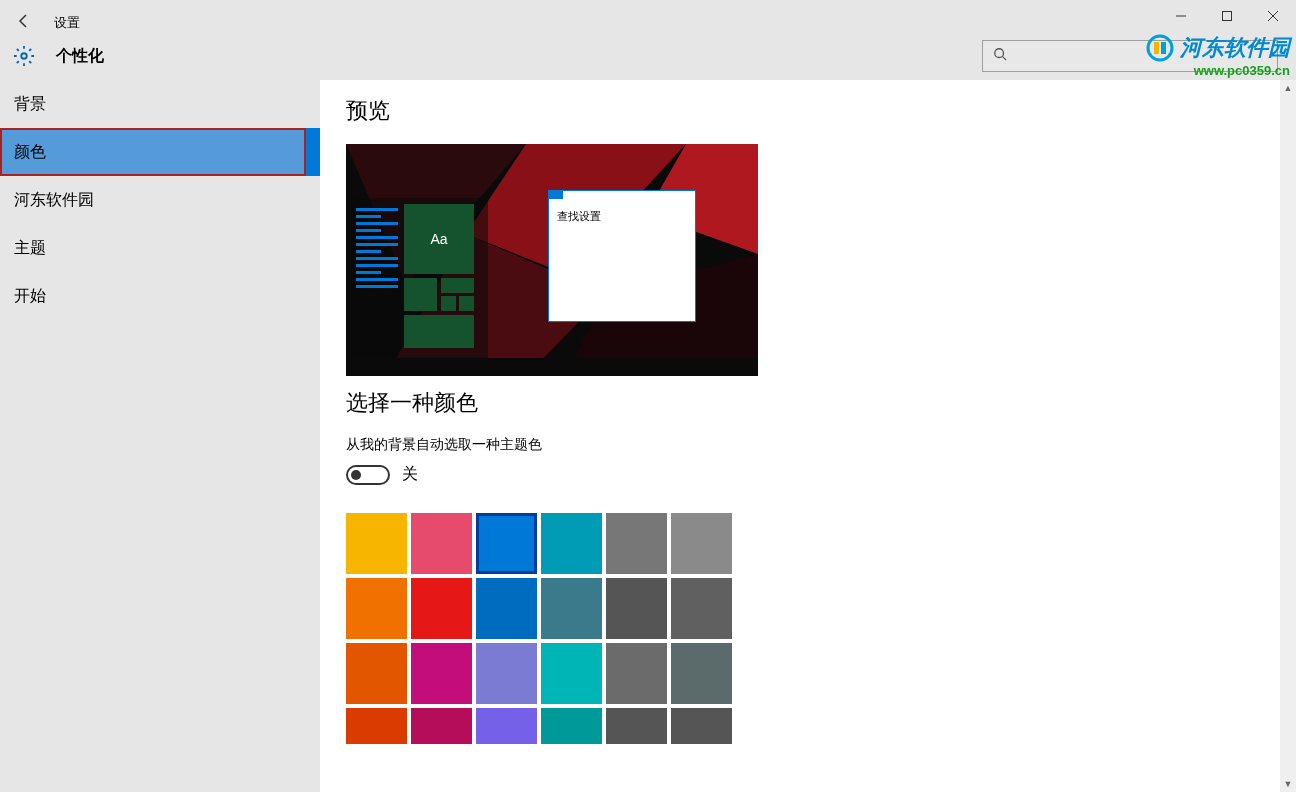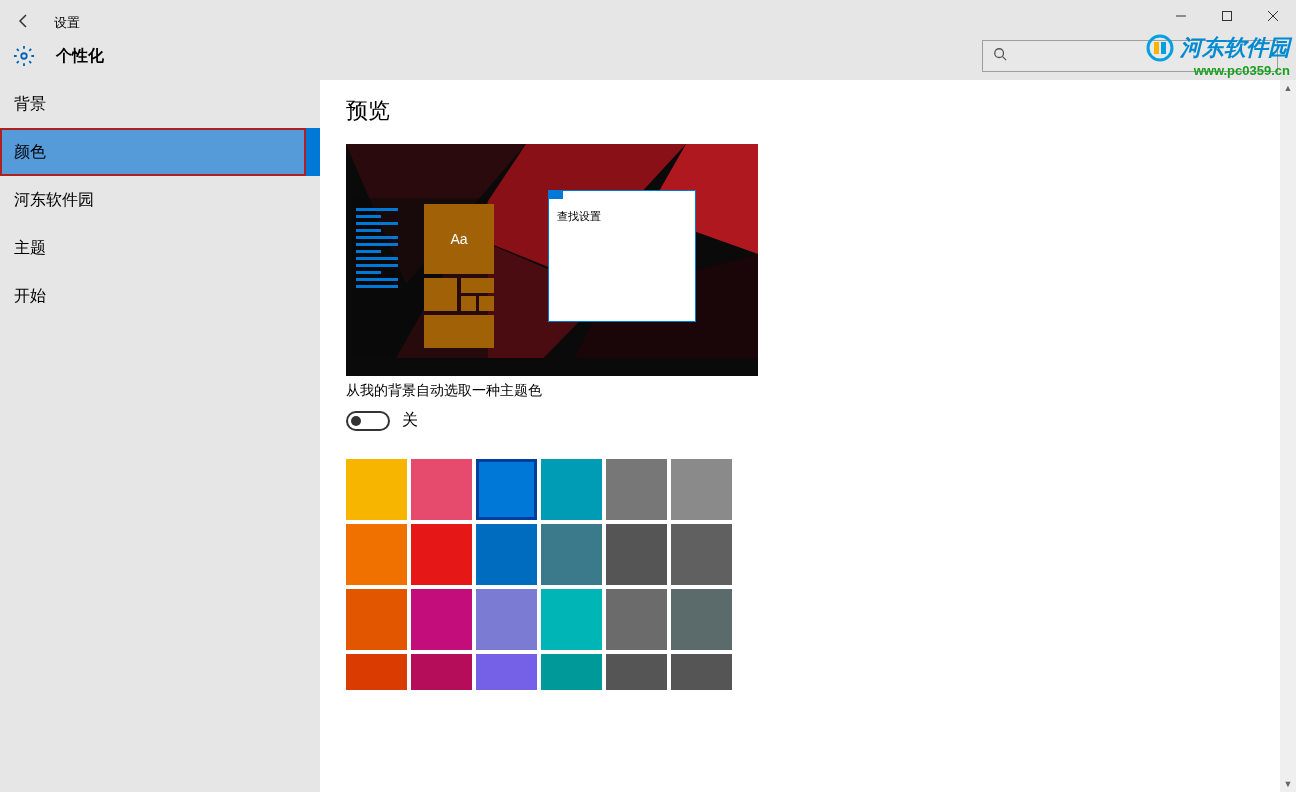--- a/index.html
+++ b/index.html
@@ -31,21 +31,21 @@
 .content .subtext { font-size: 14px; margin: 6px 0 8px 0; }
 
 .preview-box { width: 412px; height: 232px; background: #000; position: relative; overflow: hidden; }
 .preview-bg { position:absolute; inset:0; }
 .preview-taskbar { position: absolute; bottom: 0; left: 0; right: 0; height: 18px; background: #0a0a0a; }
 .preview-start { position: absolute; left: 6px; bottom: 18px; width: 136px; height: 160px; background: rgba(10,10,10,0.55); }
 .preview-start .leftcol { position:absolute; left:4px; top:6px; width:42px; }
 .preview-start .leftcol .line { height:3px; background:#0078d7; margin:4px 0; width:100%; }
 .preview-start .leftcol .line.short { width:60%; }
 .preview-start .tiles { position:absolute; left:52px; top:6px; }
-.preview-start .tile { background:#a16207; position:absolute;margin-left:20px; }
+.preview-start .tile { background:#14532d; position:absolute; }
 .preview-window { position: absolute; left: 202px; top: 46px; width: 148px; height: 132px; background: #fff; border: 1px solid #0078d7; }
 .preview-window .pwtitle { height: 8px; width: 14px; background: #0078d7; }
 .preview-window .pwtext { font-size: 11px; padding: 10px 0 0 8px; }
 
 .toggle-row { display: flex; align-items: center; margin: 10px 0 28px 0; gap: 12px; }
 .toggle { width: 44px; height: 20px; border: 2px solid #333; border-radius: 10px; position: relative; cursor: pointer; }
 .toggle .knob { width: 10px; height: 10px; background: #333; border-radius: 50%; position: absolute; left: 3px; top: 3px; }
 
 .swatch-grid { display: grid; grid-template-columns: repeat(6, 61px); gap: 4px; width: 390px; }
 .swatch { height: 61px; cursor: pointer; }
@@ -164,20 +164,21 @@
           <div class="tile" style="left:0;top:111px;width:70px;height:33px"></div>
         </div>
       </div>
       <div class="preview-window">
         <div class="pwtitle"></div>
         <div class="pwtext">查找设置</div>
       </div>
       <div class="preview-taskbar"></div>
     </div>
 
+    <h2>选择一种颜色</h2>
     <div class="subtext">从我的背景自动选取一种主题色</div>
     <div class="toggle-row">
       <div class="toggle">
           <div class="knob"></div>
         </div>
       <span>关</span>
     </div>
 
     <div class="swatch-grid" id="swatches">
         <div class="swatch" style="background: rgb(247, 181, 0);"></div>

